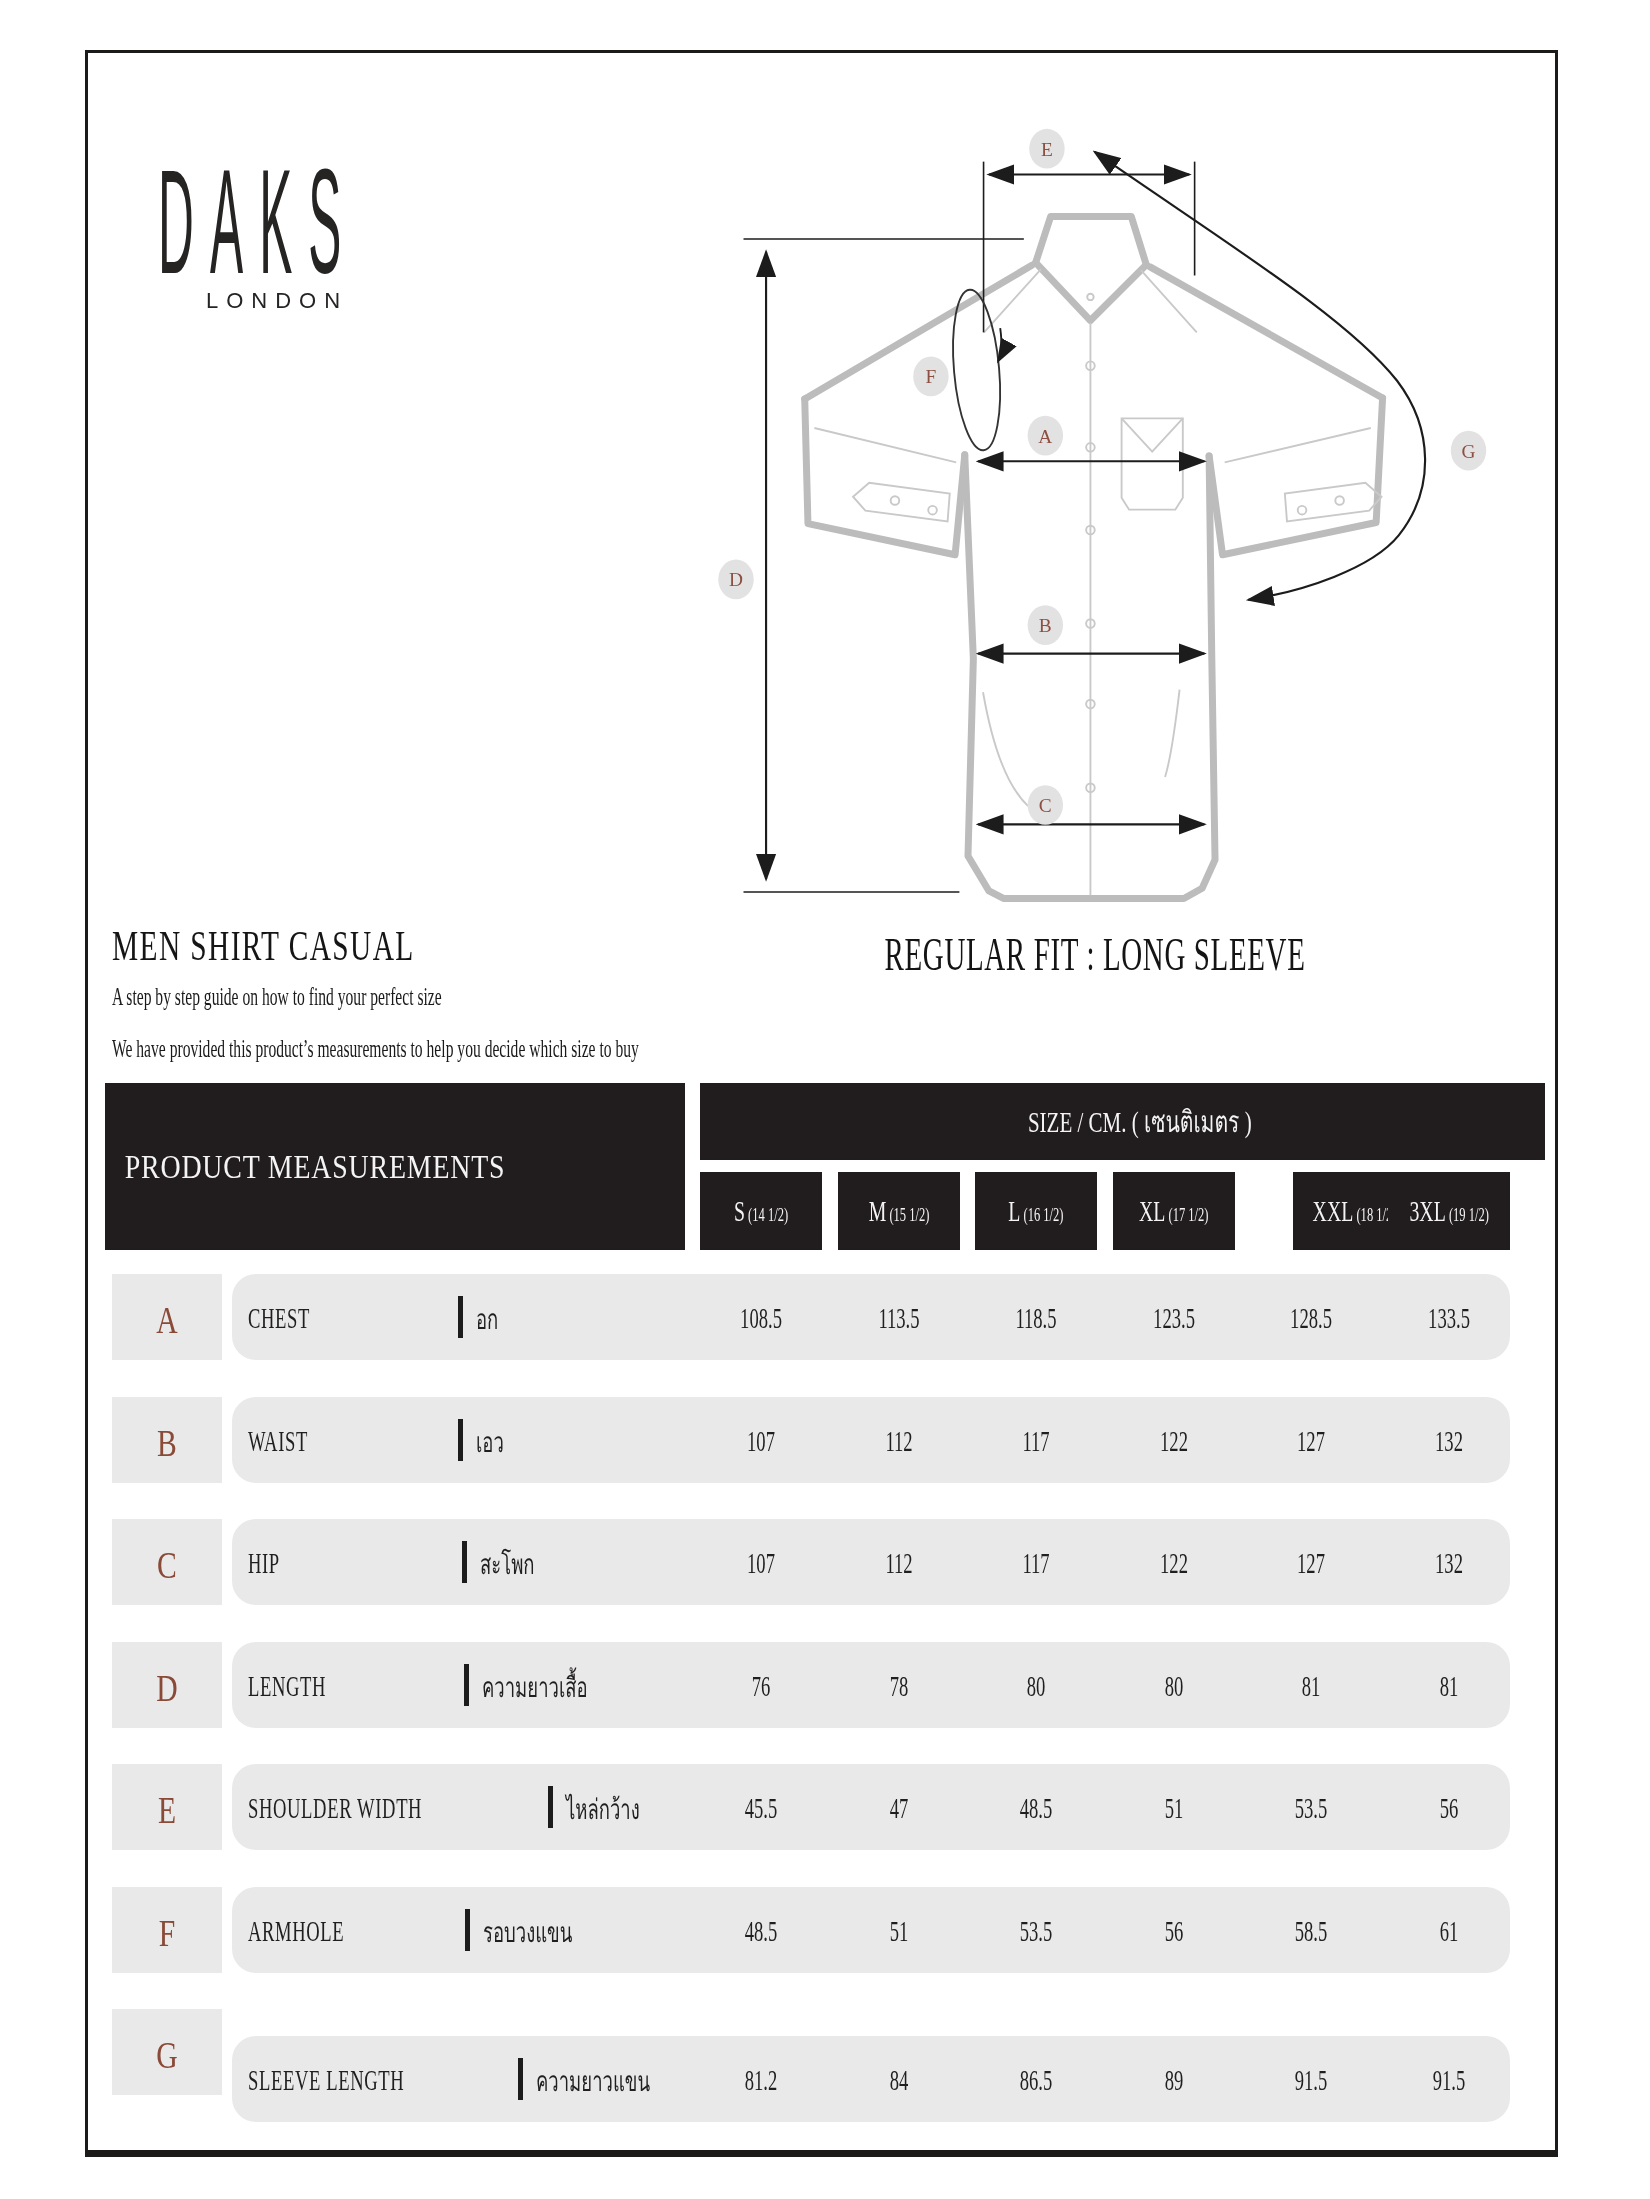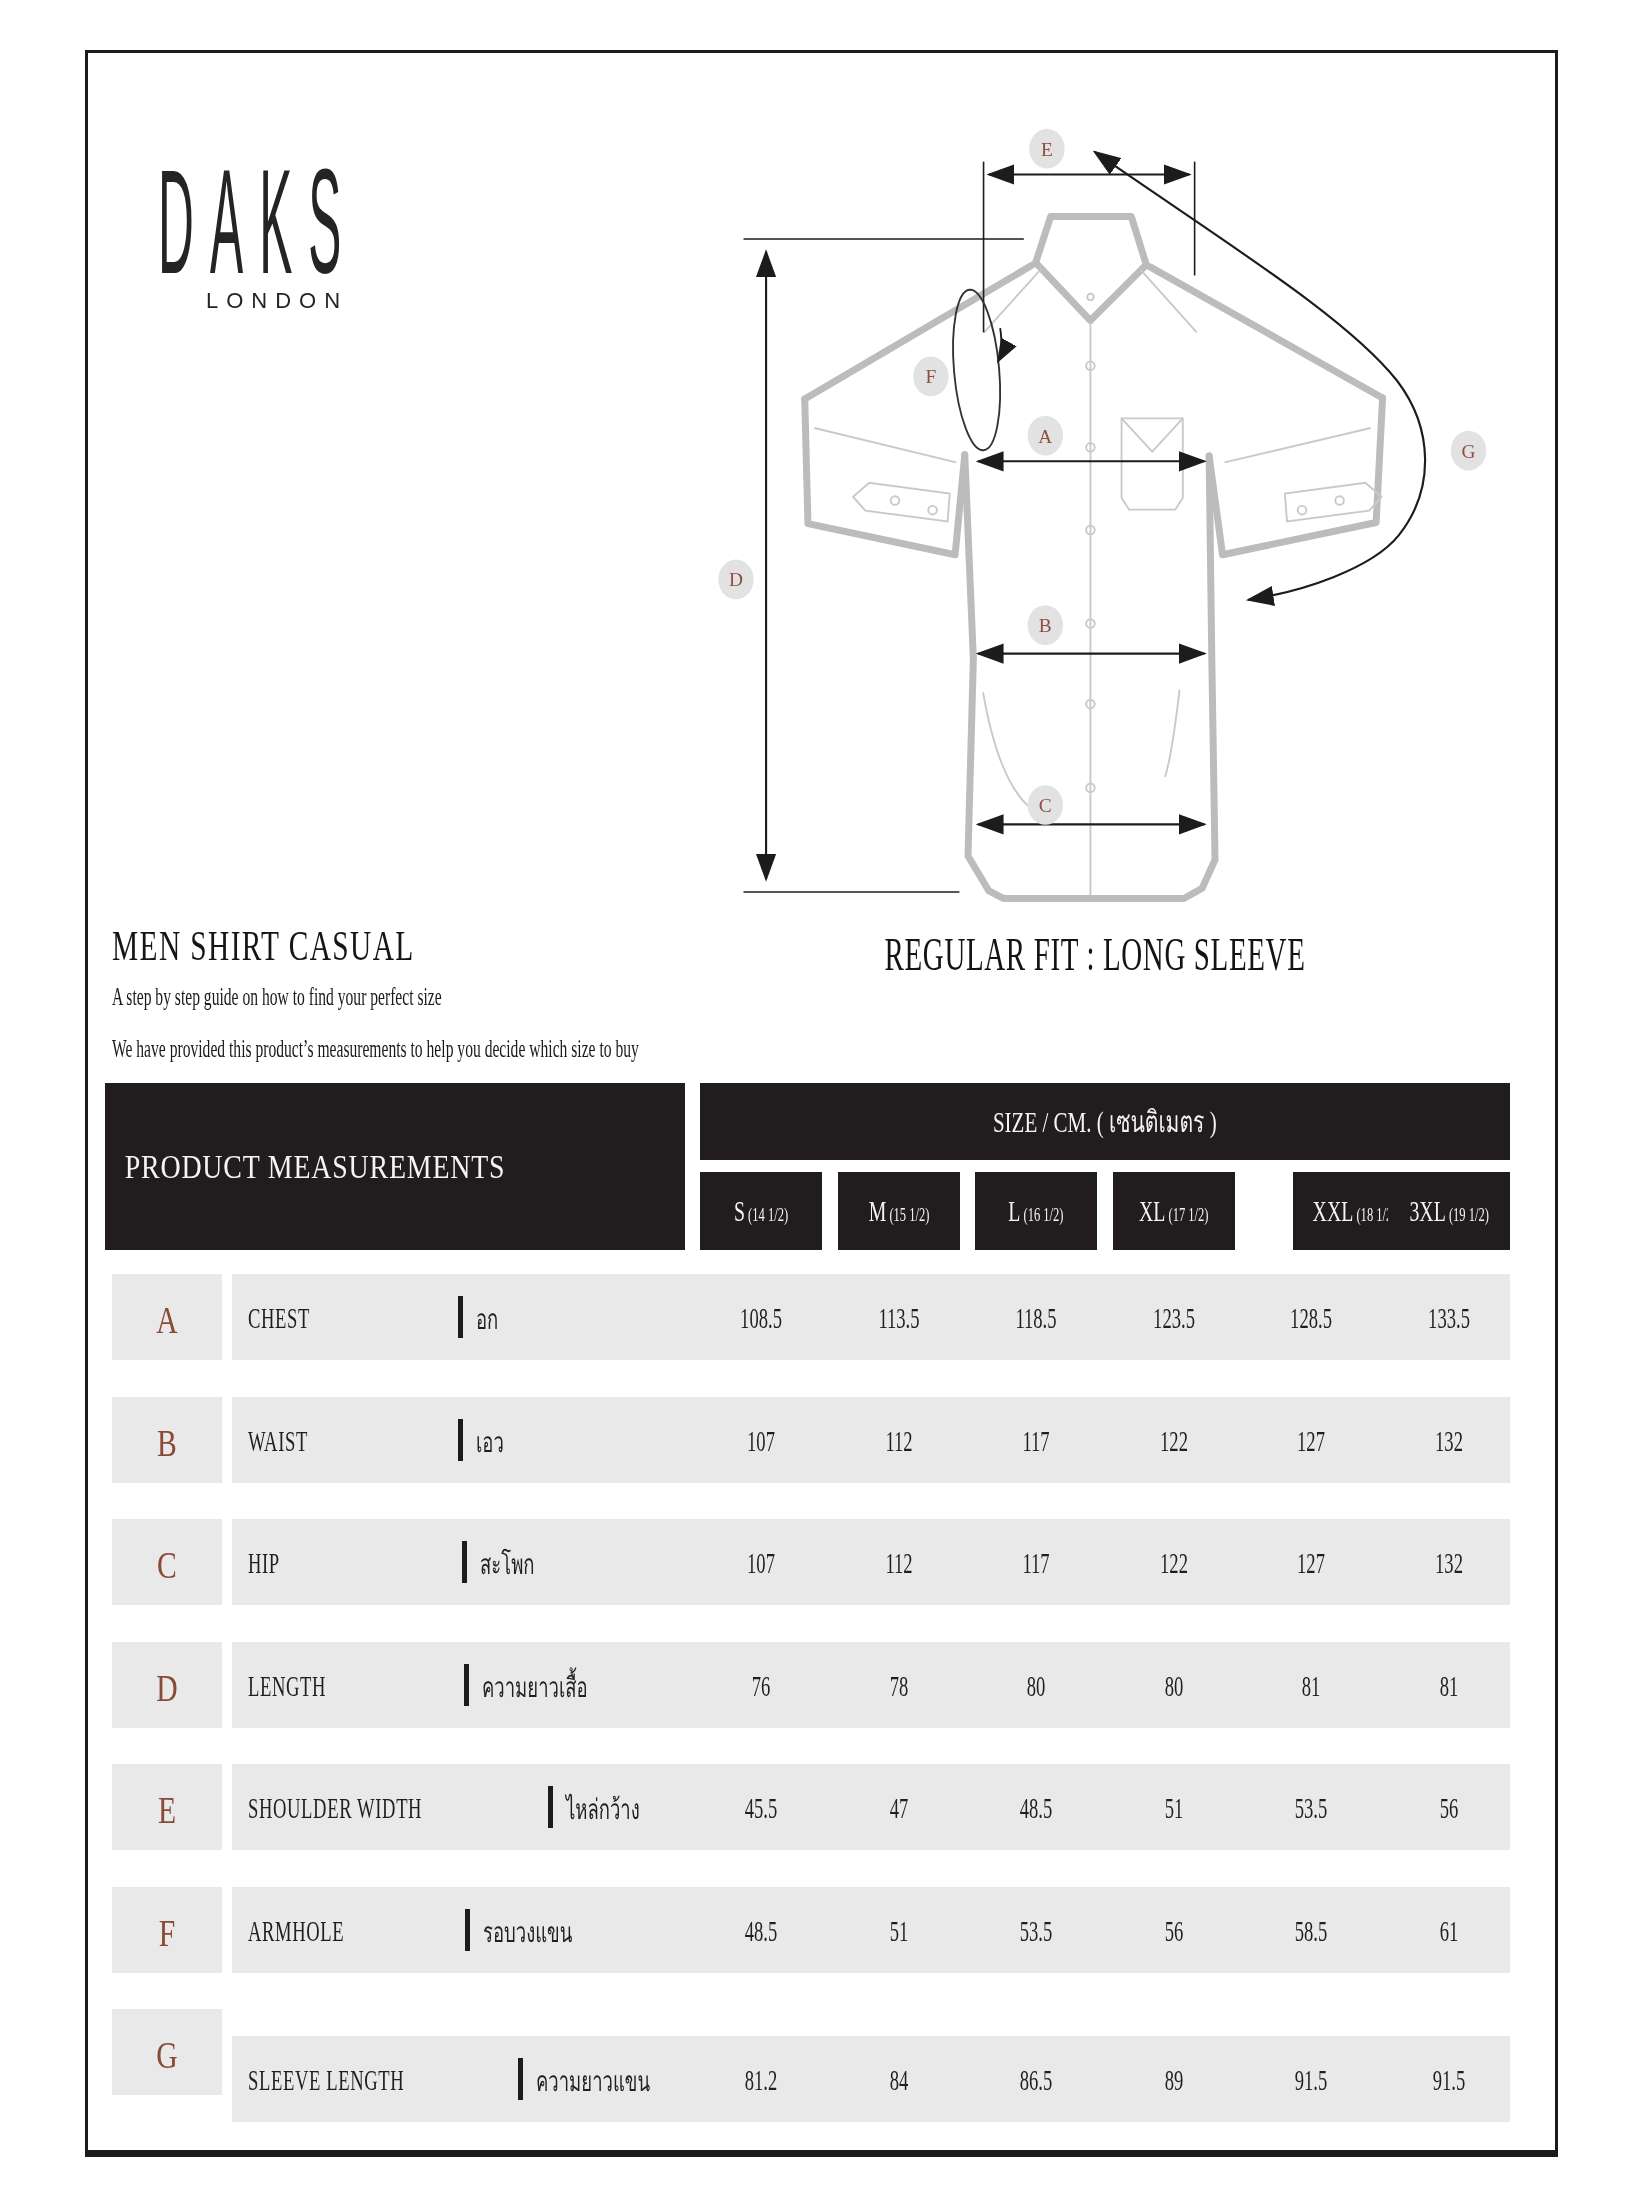--- a/index.html
+++ b/index.html
@@ -12,30 +12,30 @@
   
   #page-title{left:112px;top:922px;font-size:42px;letter-spacing:2px;transform:scaleX(0.70);transform-origin:left top;white-space:nowrap;color:#151515;}
   .introline{left:112px;font-size:26px;transform:scaleX(0.60);transform-origin:left top;white-space:nowrap;color:#1a1a1a;}
   #intro-line1{top:982px;}
   #intro-line2{top:1034px;}
   #fit-caption{left:680px;top:928px;width:830px;text-align:center;font-size:46px;letter-spacing:1px;color:#141414;transform:scaleX(0.63);transform-origin:center top;white-space:nowrap;}
   
   .blackbox{background:#211d1e;color:#f5f4f4;}
   #pm-box{left:105px;top:1083px;width:580px;height:167px;display:flex;align-items:center;}
   #pm-box span{font-size:34px;letter-spacing:1px;transform:scaleX(0.82);transform-origin:left center;white-space:nowrap;padding-left:24px;}
-  #size-bar{left:700px;top:1083px;width:810px;height:77px;display:flex;align-items:center;justify-content:center;}
+  #size-bar{left:700px;top:1083px;width:810px;height:77px;display:flex;align-items:center;justify-content:center;padding-left:35px;}
   #size-bar span{font-size:30px;transform:scaleX(0.70);transform-origin:center center;white-space:nowrap;}
   .sizebox{top:1172px;width:122px;height:78px;display:flex;align-items:center;justify-content:center;}
   .sizebox .inner{transform:scaleX(0.66);transform-origin:center center;white-space:nowrap;}
   .sizebox .big{font-size:30px;}
   .sizebox .small{font-size:19px;}
   
   .letterbox{left:112px;width:110px;height:86px;background:#eae9e9;}
   .letterbox span{position:absolute;left:50%;top:50%;transform:translate(-50%,-44%) scaleX(0.78);font-size:38px;color:#8a4a38;}
-  .rowbox{left:232px;width:1278px;height:86px;background:#eae9e9;}
+  .rowbox{left:232px;width:1278px;height:86px;background:#eae9e9;border-radius:24px;}
   .rname{position:absolute;left:16px;top:50%;transform:translateY(-46%) scaleX(0.62);transform-origin:left center;font-size:30px;letter-spacing:1px;white-space:nowrap;color:#201f1f;}
   .rdiv{position:absolute;top:50%;transform:translateY(-50%);width:5px;height:42px;background:#1d1c1c;}
   .rthai{position:absolute;top:50%;transform:translateY(-46%) scaleX(0.66);transform-origin:left center;font-size:28px;white-space:nowrap;color:#201f1f;font-family:"Liberation Serif","DejaVu Sans",serif;}
   .rval{position:absolute;top:50%;width:110px;margin-left:-55px;text-align:center;transform:translateY(-46%) scaleX(0.62);transform-origin:center center;font-size:30px;color:#201f1f;}
   svg text{font-family:"Liberation Serif","DejaVu Serif",serif;}
 </style>
 </head>
 <body>
 
 <div id="frame" class="abs"></div>

